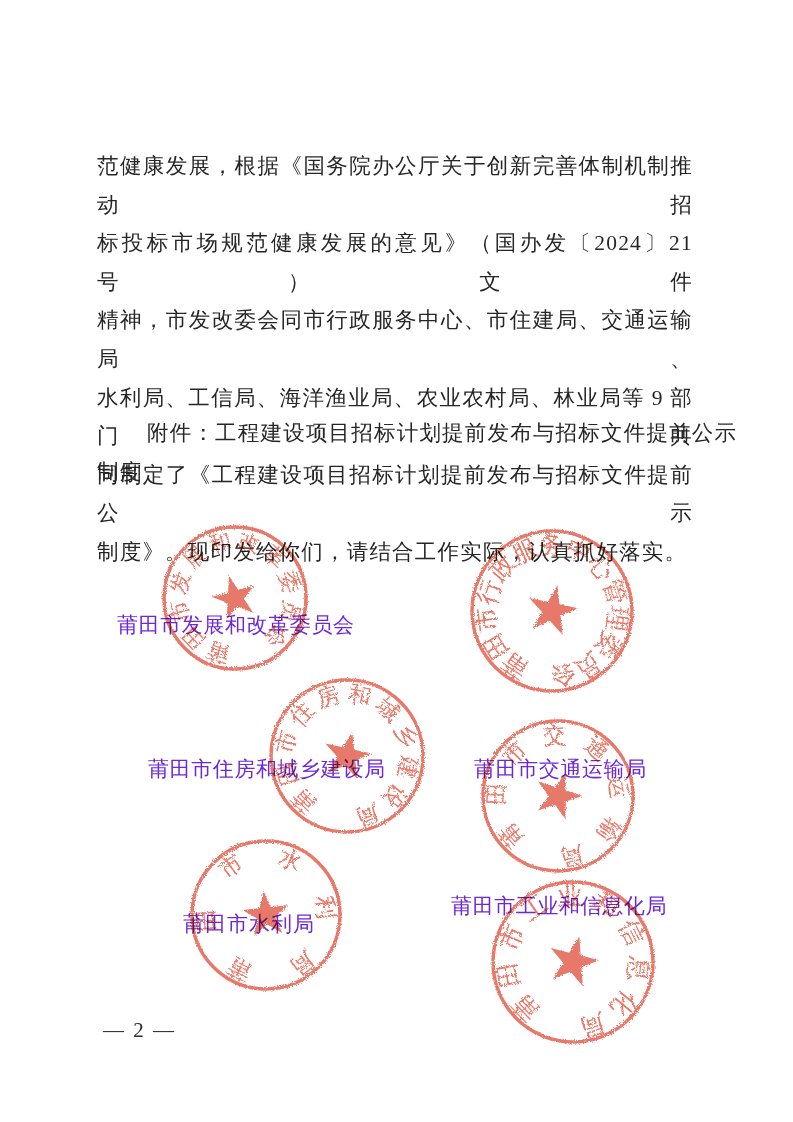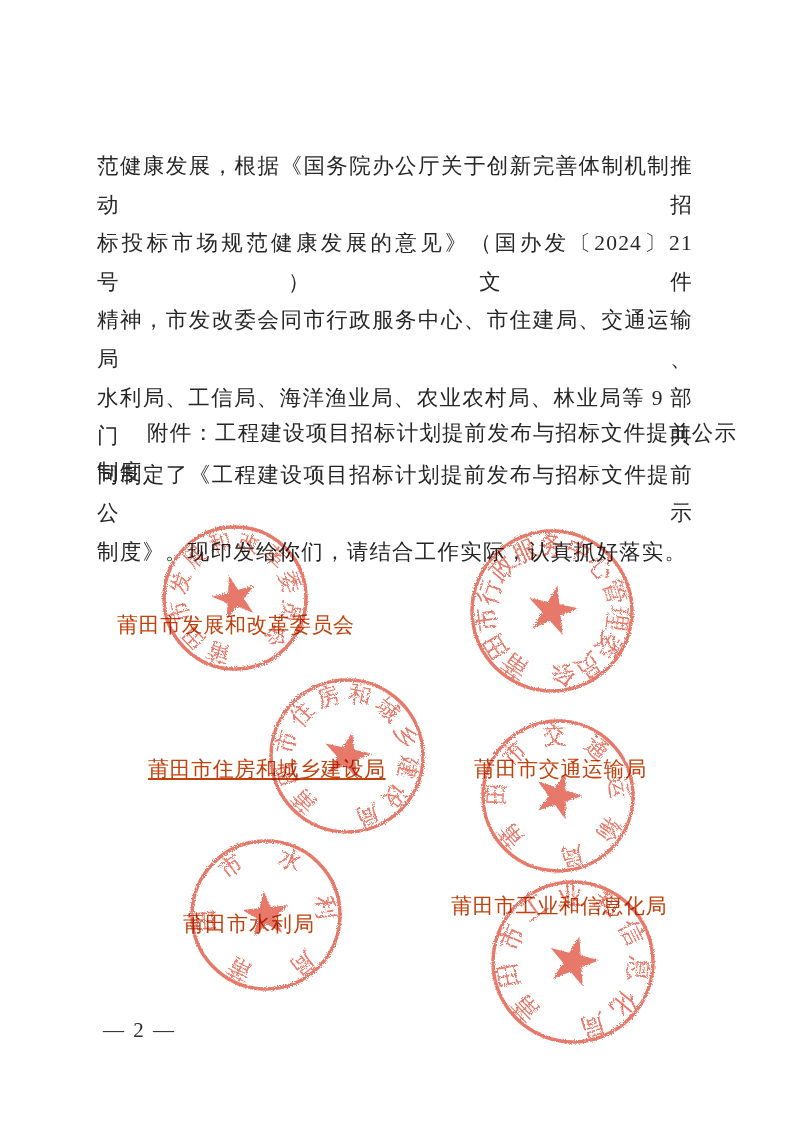--- a/index.html
+++ b/index.html
@@ -29,26 +29,26 @@
   .attachment{
     position:absolute;left:97px;top:414px;width:596px;
     font-size:21.5px;line-height:39px;letter-spacing:1.2px;color:#262626;
   }
   .att1{margin-left:50px;white-space:nowrap;}
   .att2{white-space:nowrap;}
   
   .sig{
     position:absolute;
     font-size:21px;letter-spacing:0.6px;
-    white-space:nowrap;color:#c2410c;
+    white-space:nowrap;color:#6d28d9;
     z-index:2;
   }
   .sig0{left:117px;top:611px;}
   .sig1{left:380px;top:612px;letter-spacing:0.2px;}
-  .sig2{left:148px;top:755px;text-decoration:underline;}
+  .sig2{left:148px;top:755px;}
   .sig3{left:474px;top:755px;}
   .sig4{left:183px;top:900px;letter-spacing:1px;margin-top:10px;}
   .sig5{left:451px;top:892px;}
   
   #seal-layer{
     position:absolute;left:0;top:0;width:793px;height:1122px;
     mix-blend-mode:multiply;
     z-index:3;
     pointer-events:none;
   }

